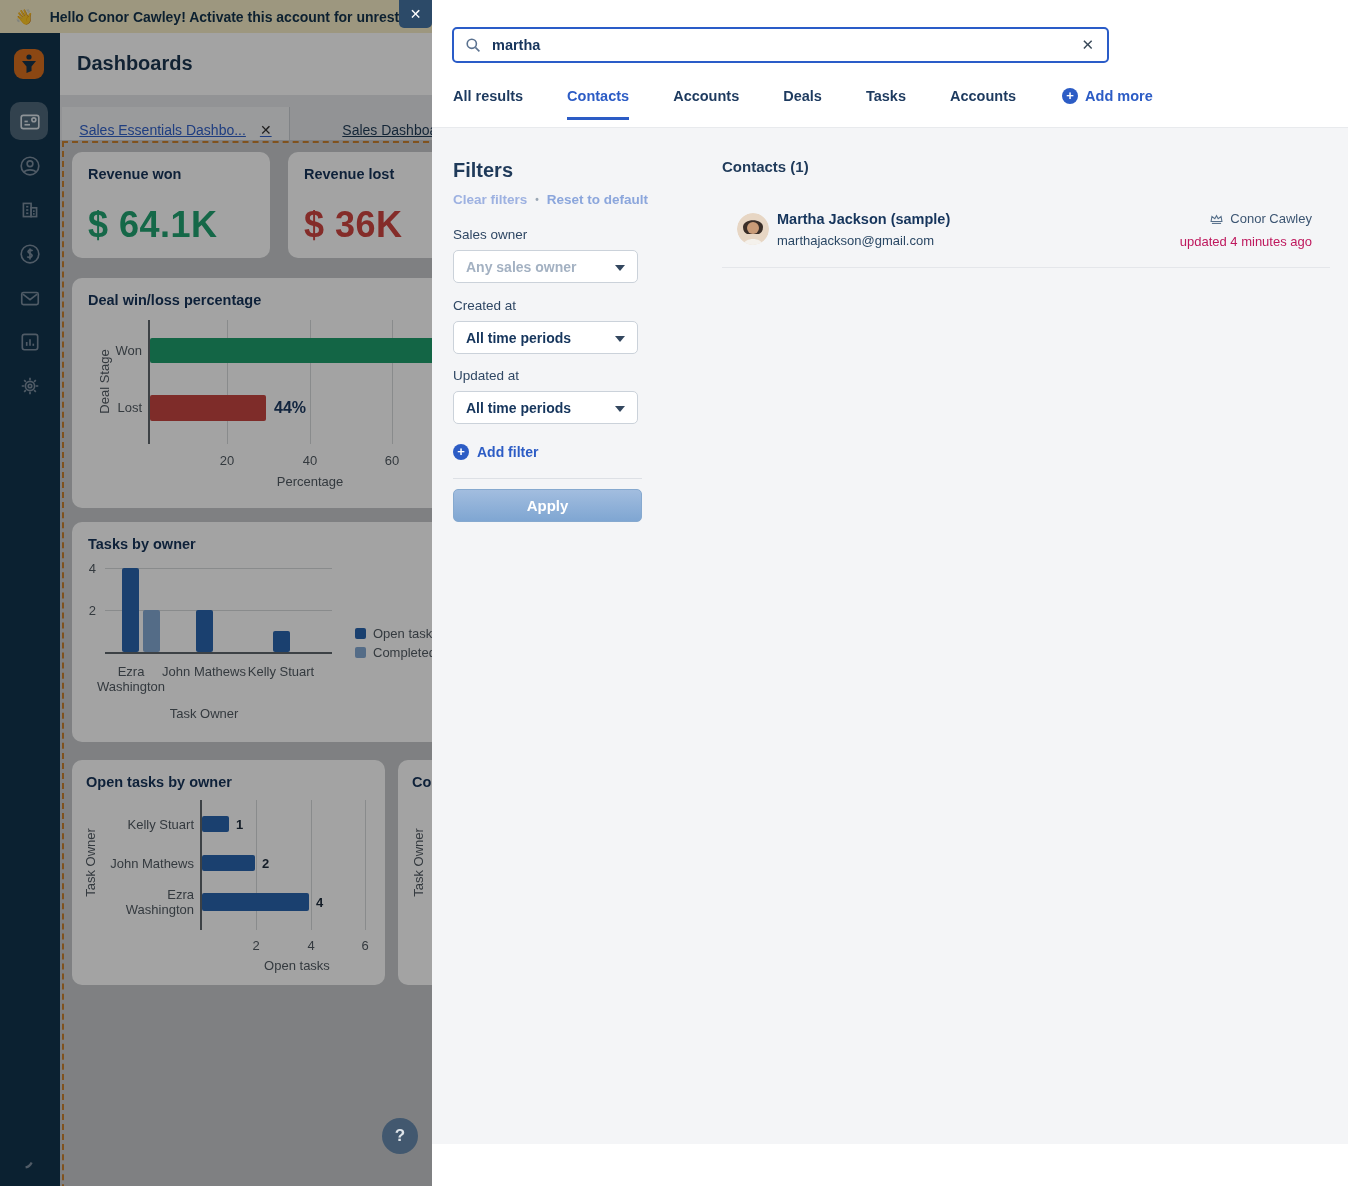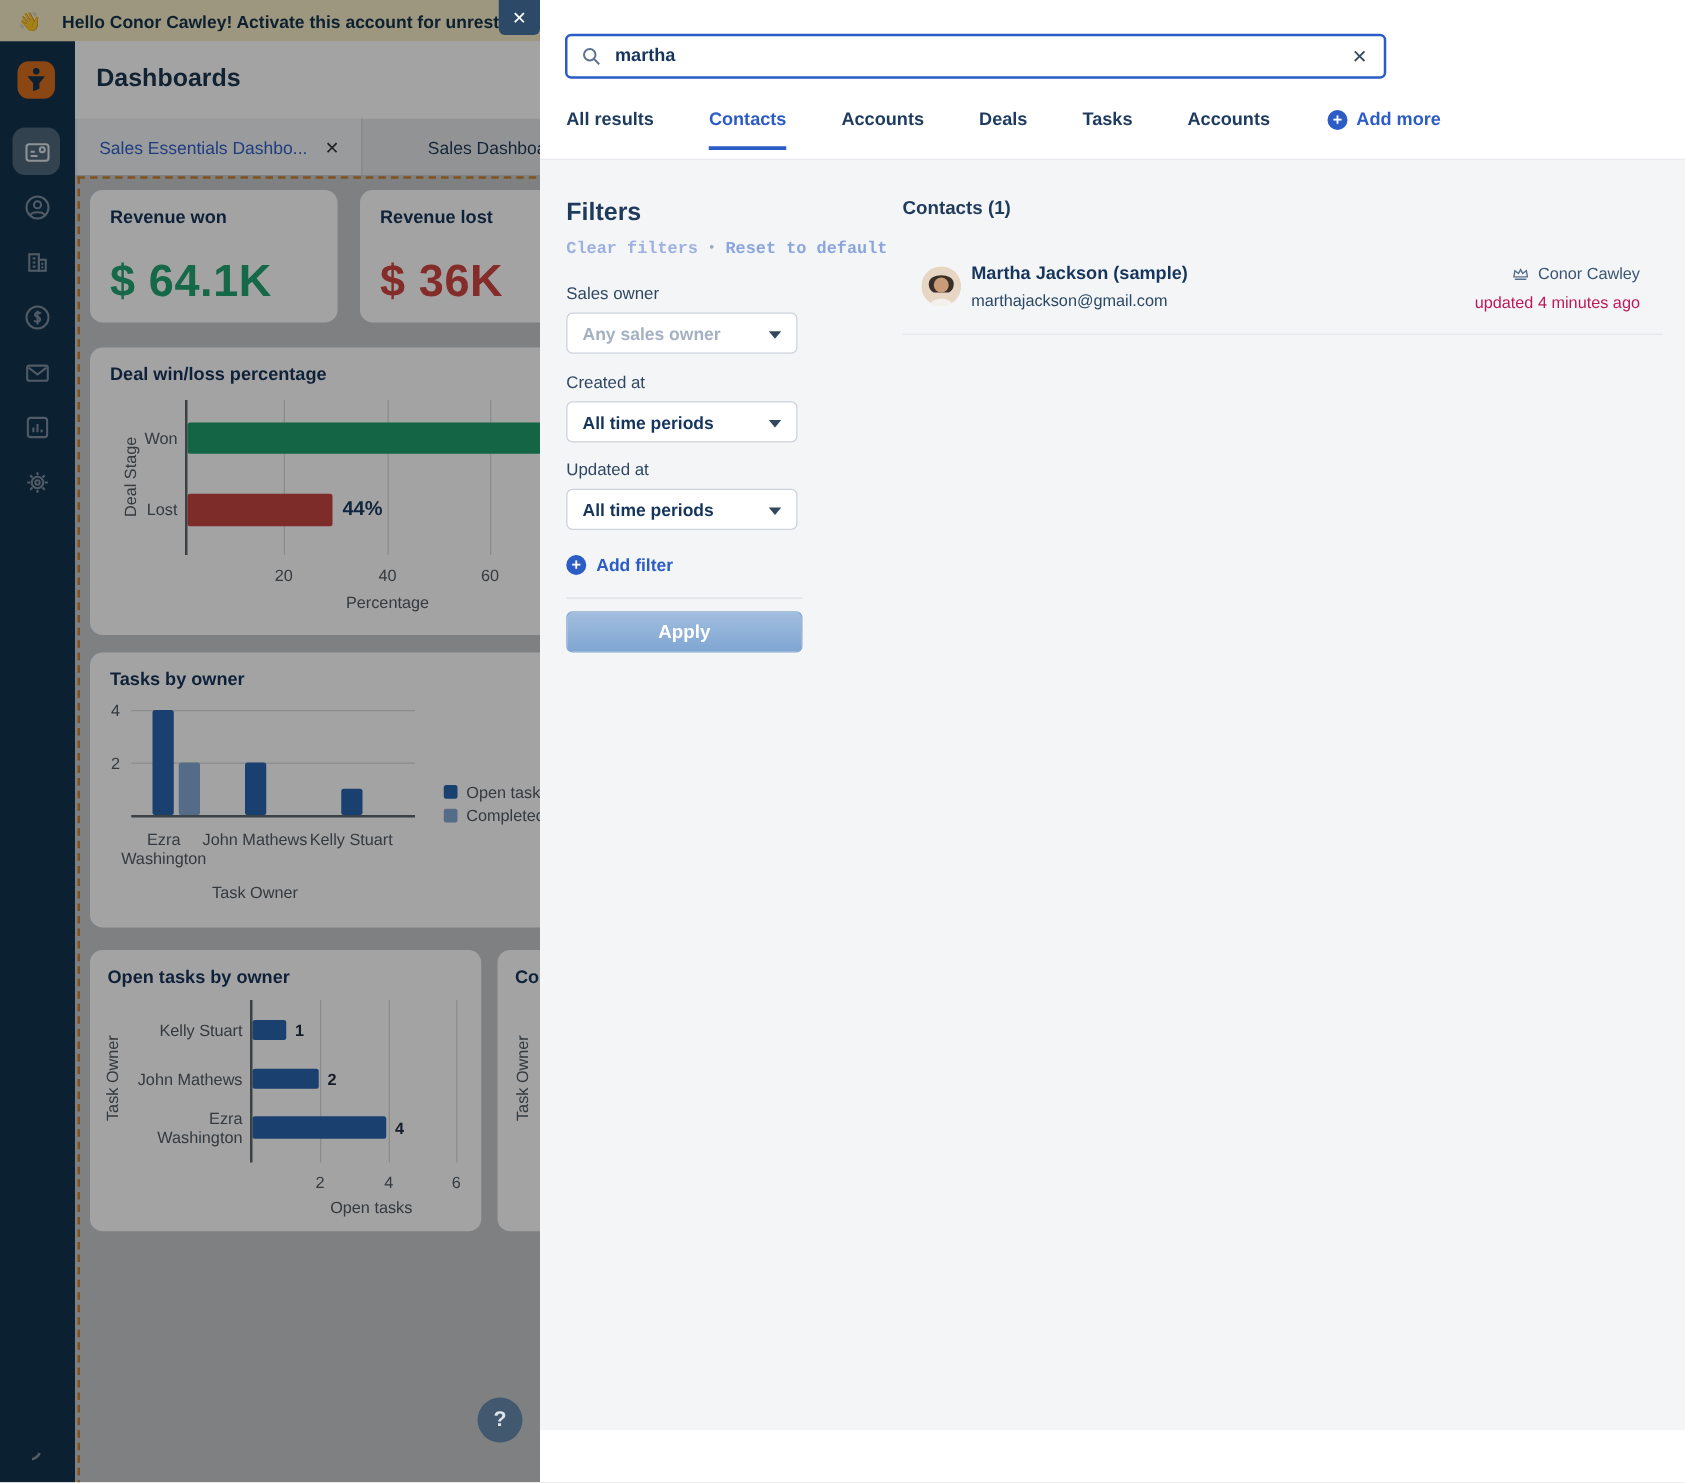--- a/index.html
+++ b/index.html
@@ -16,21 +16,21 @@
   
   .sidebar { left:0; top:33px; width:60px; height:1153px; background:#12344d; }
   .side-ic { position:absolute; left:19px; width:22px; height:22px; color:#7d8fa0; cursor:pointer; }
   .active-tile { position:absolute; left:10px; top:69px; width:38px; height:38px; background:rgba(255,255,255,0.26); border-radius:10px; }
   .logo { position:absolute; left:14px; top:16px; width:30px; height:30px; background:#d96f1f; border-radius:9px; }
 
   
   .pg-header { left:60px; top:33px; width:1288px; height:62px; background:#ffffff; }
   .pg-title { position:absolute; left:17px; top:19px; font-size:20px; font-weight:800; color:#1c3650; }
   .tabbar { left:60px; top:95px; width:1288px; height:45px; background:#e5e7ea; }
-  .dtab { position:absolute; top:0; height:45px; display:flex; align-items:center; justify-content:center; gap:14px; font-size:14px; cursor:pointer; }
+  .dtab { position:absolute; top:12px; height:45px; display:flex; align-items:center; justify-content:center; gap:14px; font-size:14px; cursor:pointer;text-decoration:underline; }
   .dtab1 { left:2px; width:228px; background:#f1f2f4; border-right:1px solid #c9cdd2; color:#3161c9; }
   .dtab2 { left:231px; width:210px; color:#1f3a55; }
   .dtab .x { color:#333; font-size:14px; cursor:pointer; }
 
   
   .content { left:60px; top:140px; width:1288px; height:1046px; background:#c7c9cc; }
   .dash-border { position:absolute; left:2px; top:1px; width:1400px; height:1300px; border:2px dashed #c8812f; }
   .card { position:absolute; background:#fff; border-radius:10px; }
   .ctitle { position:absolute; left:16px; top:14px; font-size:14.5px; font-weight:700; color:#16345a; }
   .metric { position:absolute; left:16px; top:52px; font-size:36px; font-weight:800; letter-spacing:0.5px; }
@@ -63,21 +63,21 @@
   .stabs { position:absolute; left:21px; top:88px; display:flex; align-items:flex-start; gap:44px; }
   .stab { font-size:14.5px; font-weight:700; color:#1d3a5f; padding-bottom:13px; cursor:pointer; white-space:nowrap; }
   .stab.active { color:#2c5cc5; border-bottom:3px solid #2c5cc5; }
   .addmore { display:flex; align-items:center; gap:7px; color:#2c5cc5; font-size:14.5px; font-weight:600; cursor:pointer; margin-left:2px; }
   .plus-circle { width:16px; height:16px; border-radius:50%; background:#2c5cc5; color:#fff; font-size:13px; line-height:15px;
                  text-align:center; font-weight:700; }
   .panel-body { position:absolute; left:0; top:127px; width:916px; height:1017px; background:#f4f5f7; border-top:1px solid #e8eaed; }
 
   
   .f-head { position:absolute; left:21px; top:31px; font-size:20px; font-weight:700; color:#1f3a5a; }
-  .f-links { position:absolute; left:21px; top:64px; font-size:13.5px; font-weight:600; display:flex; gap:8px; align-items:center;font-family:Liberation Mono, monospace; }
+  .f-links { position:absolute; left:21px; top:64px; font-size:13.5px; font-weight:600; display:flex; gap:8px; align-items:center; }
   .f-clear { color:#9db1e1; cursor:pointer; }
   .f-dot { color:#9aa7b5; font-size:10px; }
   .f-reset { color:#8ba6dc; cursor:pointer; }
   .f-label { position:absolute; left:21px; font-size:13.5px; color:#2f4764; }
   .f-select { position:absolute; left:21px; width:185px; height:33px; background:#fff; border:1px solid #cbd2da; border-radius:5px;
               display:flex; align-items:center; padding:0 12px; cursor:pointer; }
   .f-select .val { font-size:14px; font-weight:700; color:#15355c; }
   .f-select .val.ph { color:#a3b1c2; }
   .caret { position:absolute; right:12px; top:14px; width:0; height:0; border-left:5px solid transparent; border-right:5px solid transparent;
            border-top:6px solid #33475f; }

